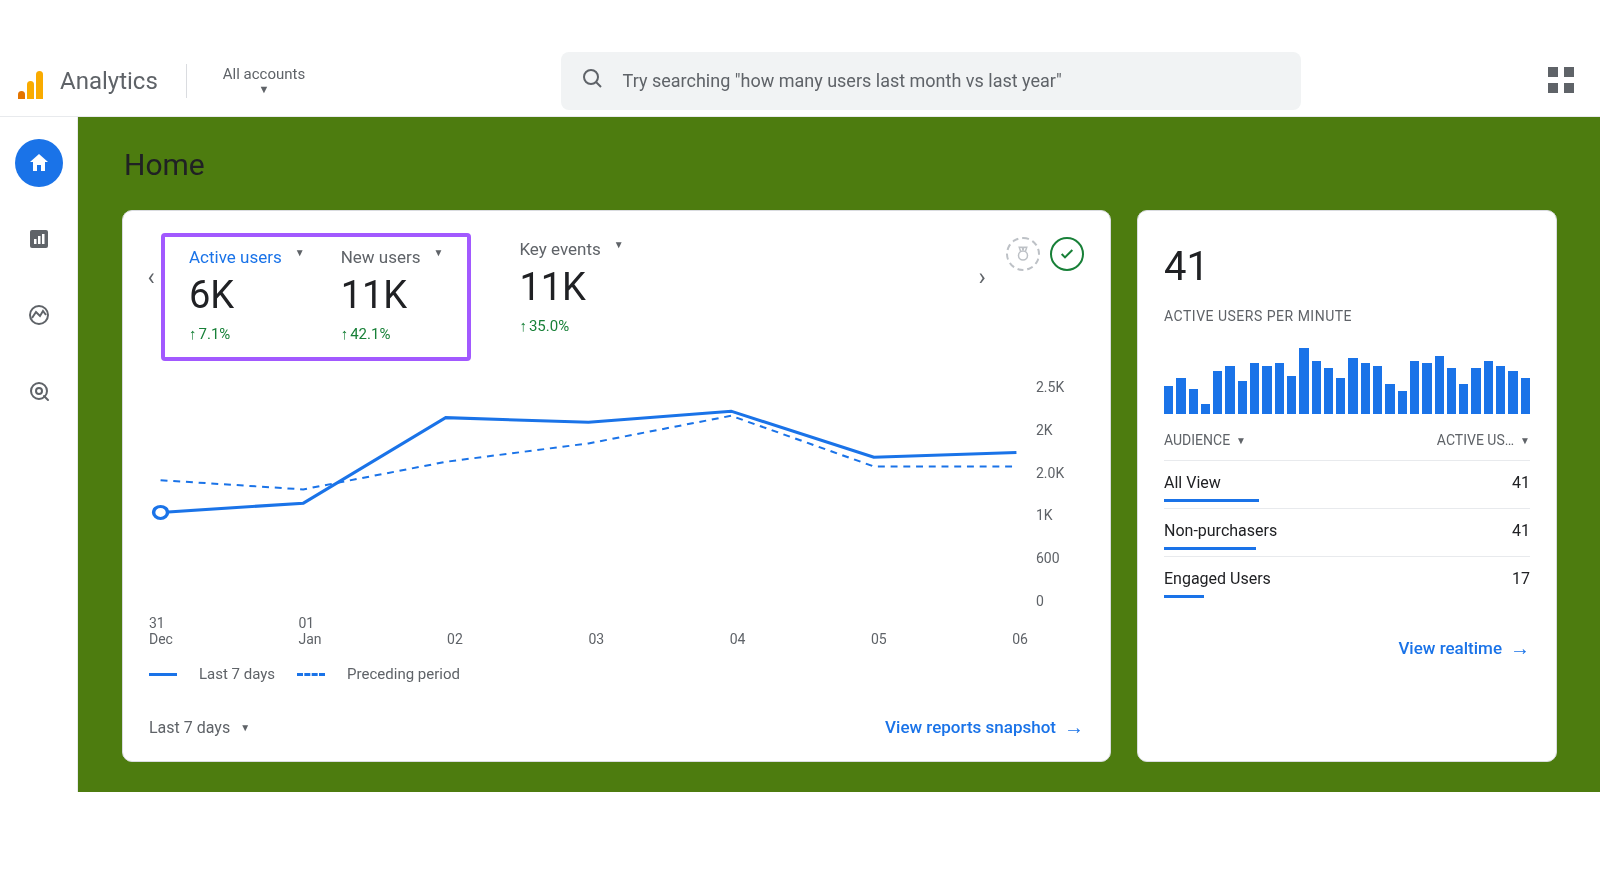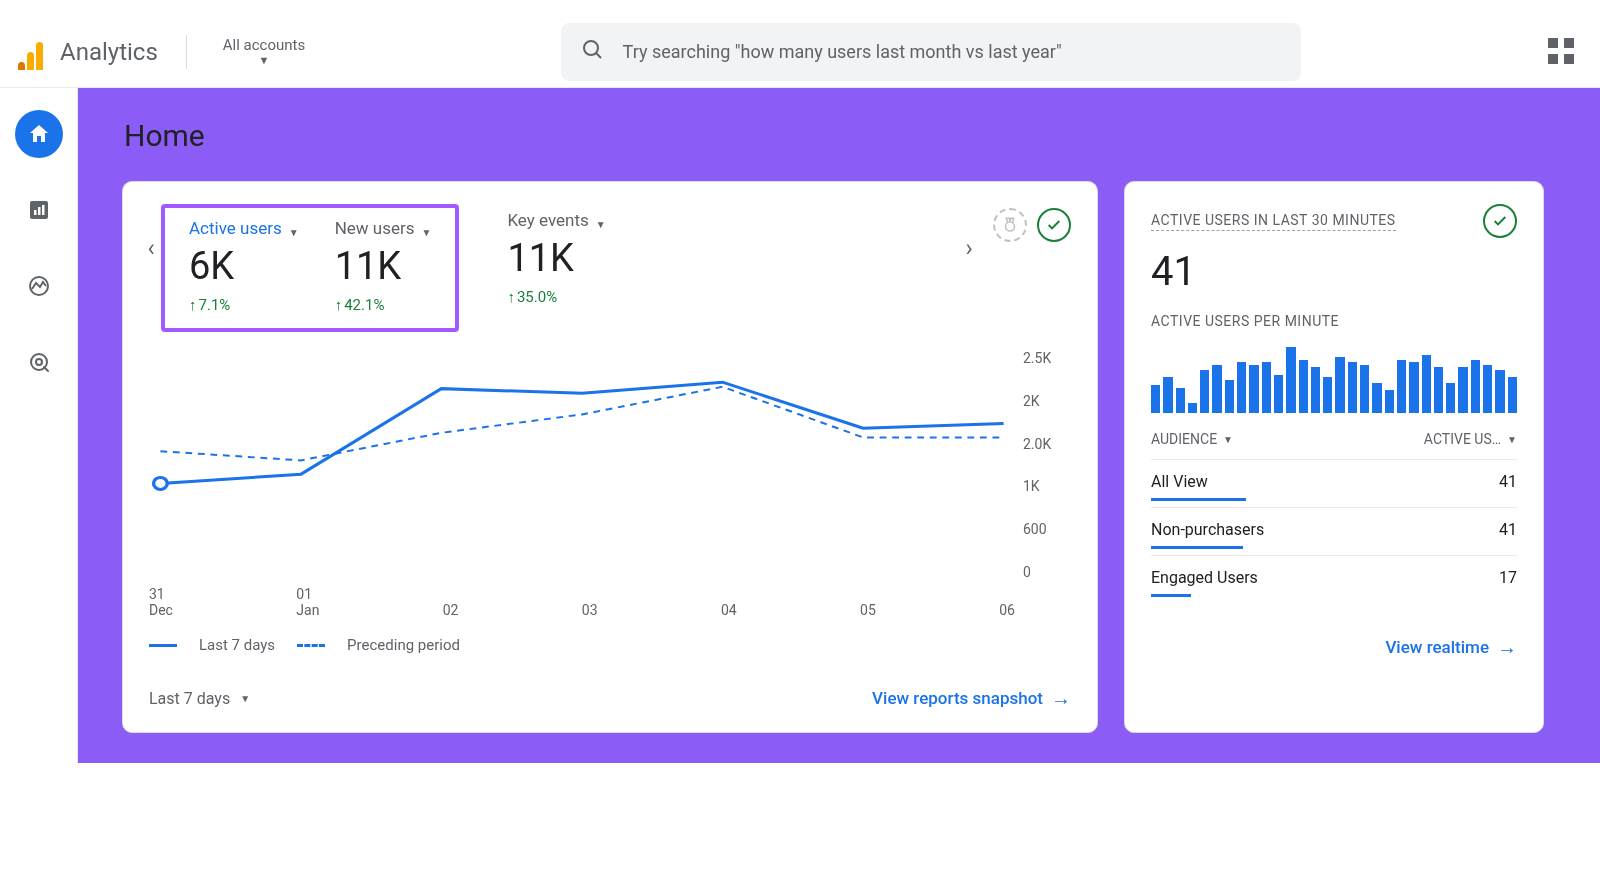--- a/index.html
+++ b/index.html
@@ -1,18 +1,18 @@
 <!DOCTYPE html>
 <html><head>
 <meta charset="utf-8">
 <style>
 * { box-sizing: border-box; margin: 0; padding: 0; }
 body { font-family: 'Google Sans', Roboto, Arial, sans-serif; background: #fff; color: #202124; font-size: 14px; }
 
-.top-bar { height: 88px; border-bottom: 1px solid #e8eaed; display: flex; align-items: center; padding: 16px 24px 0 12px; gap: 16px; }
+.top-bar { height: 88px; border-bottom: 1px solid #e8eaed; display: flex; align-items: center; padding: 16px 24px 0 12px; gap: 16px; margin-top: 29px; }
 .logo-group { display: flex; align-items: center; gap: 12px; }
 .logo-icon { width: 36px; height: 36px; display:flex; align-items:flex-end; justify-content:center; gap:2px;}
 .logo-icon .bar1 { width:7px; height:8px; background:#e37400; border-radius:4px 4px 0 0;}
 .logo-icon .bar2 { width:7px; height:18px; background:#f9ab00; border-radius:4px 4px 0 0;}
 .logo-icon .bar3 { width:7px; height:28px; background:#f9ab00; border-radius:4px 4px 0 0;}
 .brand { font-size: 24px; color: #5f6368; }
 .vdiv { width:1px; height:34px; background:#dadce0; margin:0 12px; }
 .account-picker { display:flex; flex-direction:column; align-items:center; color:#5f6368; font-size:15px; cursor:pointer; padding:0 8px;}
 .account-picker .triangle { font-size:11px; }
 
@@ -23,34 +23,34 @@
 
 .apps-icon { width:28px; height:28px; display:grid; grid-template-columns:repeat(2,10px); grid-template-rows:repeat(2,10px); gap:6px; cursor:pointer;}
 .apps-icon span { background:#5f6368; width:10px; height:10px;}
 
 .body-layout { display:flex; }
 .side-rail { width: 78px; border-right:1px solid #e8eaed; display:flex; flex-direction:column; align-items:center; padding-top:22px; gap:28px; }
 .rail-item { width:48px; height:48px; border-radius:50%; display:flex; align-items:center; justify-content:center; color:#5f6368; cursor:pointer;}
 .rail-item.active { background:#1a73e8; color:#fff;}
 .rail-item svg { width:24px; height:24px; }
 
-.content { flex:1; background:#8b5cf6; padding: 20px 56px 30px 44px; }
+.content { flex:1; background:#4d7c0f; padding: 20px 43px 30px 44px; }
 .page-title { font-size: 30px; color:#202124; margin: 10px 0 28px 2px; font-weight:400;}
 
 .cards-row { display:flex; gap:26px; align-items:stretch;}
 .card { background:#fff; border:1px solid #dadce0; border-radius:10px; padding:22px 26px; position:relative;}
 .main-card { flex: 1 1 860px; }
 .side-card { flex: 0 0 420px; }
 
 .metrics-row { display:flex; align-items:flex-start; position:relative;}
 .nav-arrow { width:32px; height:32px; display:flex; align-items:center; justify-content:center; color:#5f6368; font-size:24px; position:absolute; top:28px; cursor:pointer;}
 .nav-left { left:-14px; }
 .nav-right { right: 86px; }
 .metric { padding: 6px 18px 10px 18px; }
-.metric-label { font-size: 17px; color:#5f6368; display:flex; align-items:flex-end; gap:7px;}
+.metric-label { font-size: 17px; color:#5f6368; display:flex; align-items:flex-start; gap:13px;}
 .metric-label.blue { color:#1a73e8; }
 .metric-value { font-size: 38px; color:#202124; margin-top:6px; }
 .metric-delta { color:#188038; font-size:15px; margin-top:8px; display:flex; align-items:center; gap:2px;}
 .highlight-box { border: 4px solid #a259ff; border-radius:4px; display:flex; padding:4px 6px 4px 6px; margin-left:12px;}
 .status-icons { position:absolute; top:4px; right:0; display:flex; gap:10px;}
 .badge-circle { width:34px; height:34px; border-radius:50%; display:flex; align-items:center; justify-content:center;}
 .badge-grey { border:2px dashed #bdc1c6; }
 .badge-green { border:2px solid #188038; color:#188038;}
 
 .chart-area { height: 250px; margin-top:18px; position:relative; }
@@ -63,21 +63,21 @@
 .legend .dashed-line { width:28px; height:0; border-top:3px dashed #1a73e8;}
 
 .card-footer { display:flex; justify-content:space-between; align-items:center; margin-top:22px; padding-top:10px;}
 .range-picker { display:flex; align-items:center; gap:10px; color:#5f6368; font-size:16px; cursor:pointer;}
 .view-link { color:#1a73e8; font-size:17px; display:flex; align-items:center; gap:8px; cursor:pointer; font-weight:500;}
 .arrow-r { font-size:20px; }
 
 .side-card .sc-header { display:flex; justify-content:space-between; align-items:center;}
 .sc-title { font-size:14px; letter-spacing:0.5px; color:#5f6368; border-bottom:1px dashed #9aa0a6; padding-bottom:2px;}
 .big-number { font-size:40px; color:#202124; margin:10px 0 18px 0;}
-.sc-subtitle { font-size:14px; letter-spacing:0.5px; color:#5f6368; margin-bottom:18px;}
+.sc-subtitle { font-size:14px; letter-spacing:0.5px; color:#5f6368; margin-bottom:24px;}
 .mini-chart { height:66px; display:flex; align-items:flex-end; gap:3px; margin-bottom:18px;}
 .mini-chart span { flex:1; background:#1a73e8; min-width:4px;}
 
 .aud-header { display:flex; justify-content:space-between; color:#5f6368; font-size:14px; margin-bottom:12px;}
 .aud-header div { display:flex; align-items:center; gap:6px; cursor:pointer;}
 .aud-row { display:flex; justify-content:space-between; align-items:center; border-top:1px solid #e8eaed; padding:12px 0 16px 0; position:relative; font-size:16px;}
 .aud-row::after { content:''; position:absolute; left:0; bottom:6px; height:3px; background:#1a73e8;}
 .aud-row[data-bar="100"]::after{ width:26%;}
 .aud-row[data-bar="99"]::after{ width:25%;}
 .aud-row[data-bar="73"]::after{ width:19%;}
@@ -242,28 +242,20 @@
               <span class="tri">▼</span>
           </div>
           <div class="view-link">
             <span>View reports snapshot</span>
               <span class="arrow-r">→</span>
           </div>
         </div>
       </div>
 
       <div class="card side-card">
-        <div class="sc-header">
-          <span class="sc-title">ACTIVE USERS IN LAST 30 MINUTES</span>
-          <div class="badge-circle badge-green">
-            <svg width="16" height="16" viewBox="0 0 24 24" fill="none" stroke="#188038" stroke-width="3">
-                <path d="M4 12l5 5L20 6"></path>
-              </svg>
-          </div>
-        </div>
         <div class="big-number">41</div>
         <div class="sc-subtitle">ACTIVE USERS PER MINUTE</div>
         <div class="mini-chart" id="mini-chart">
             <span style="height:42.30769230769231%"></span>
             <span style="height:53.84615384615385%"></span>
             <span style="height:38.46153846153847%"></span>
             <span style="height:15.384615384615385%"></span>
             <span style="height:65.38461538461539%"></span>
             <span style="height:73.07692307692307%"></span>
             <span style="height:50%"></span>

